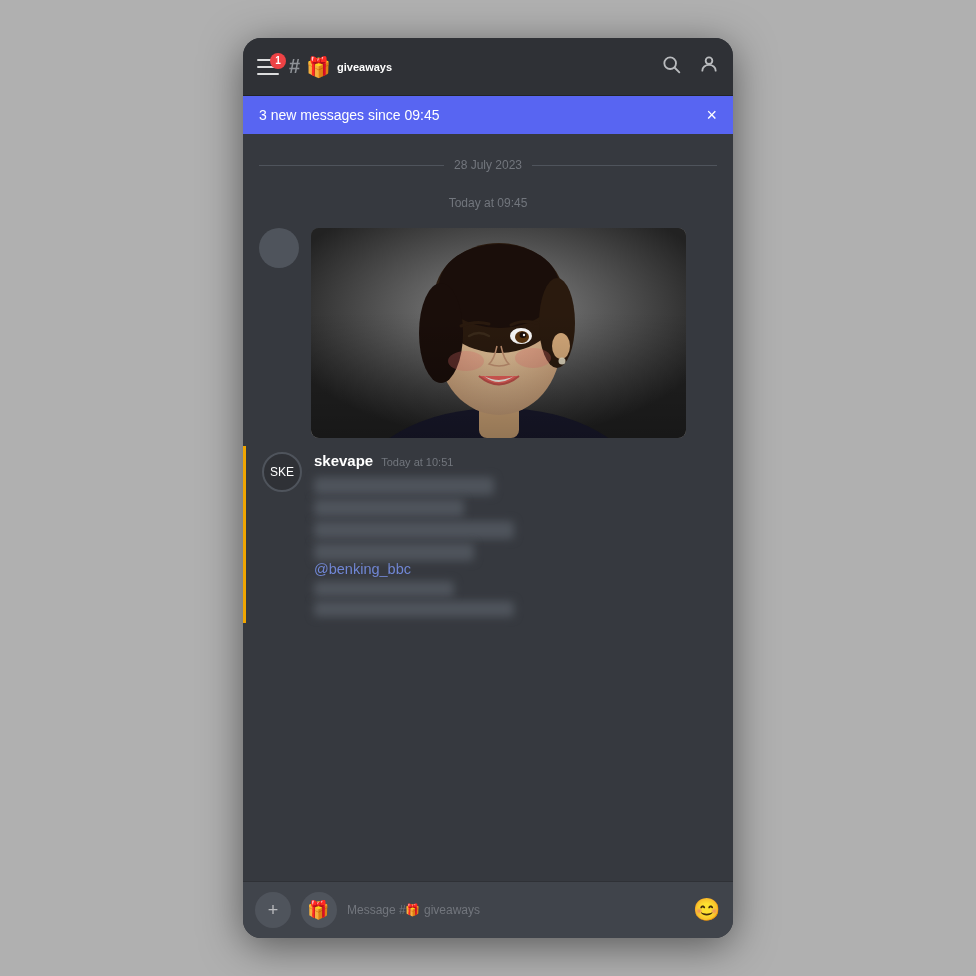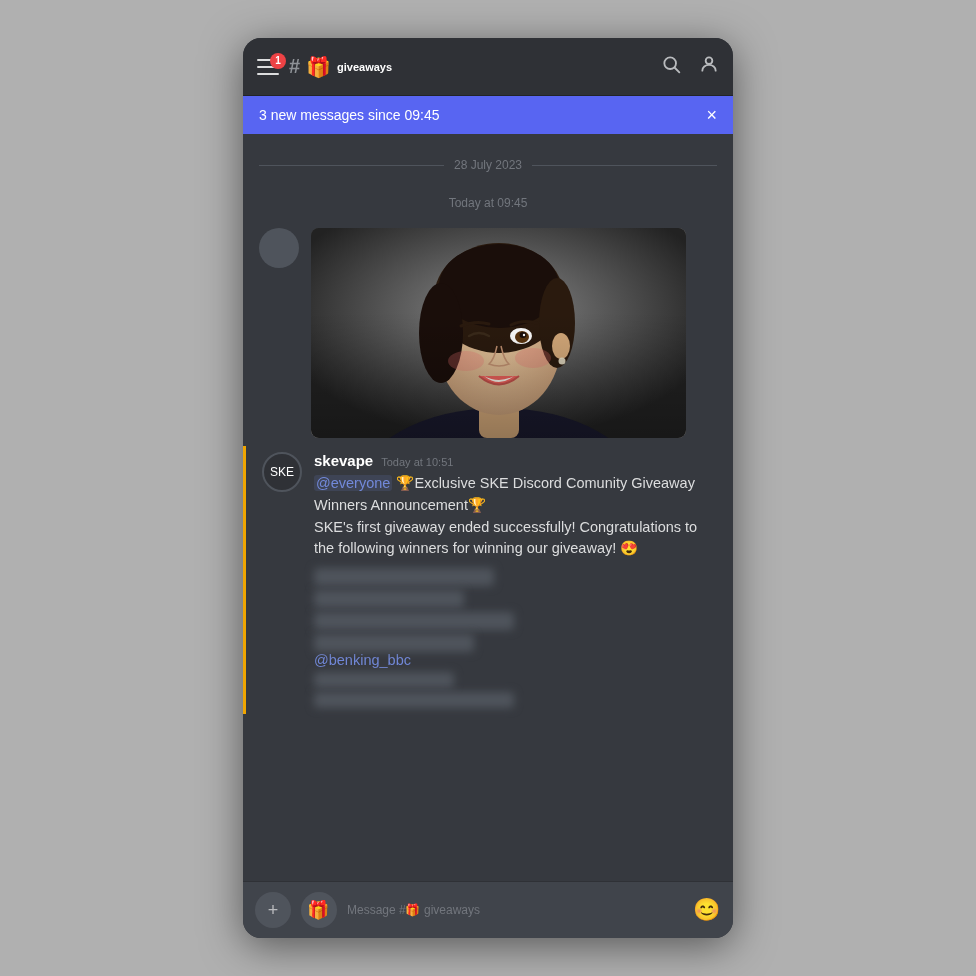--- a/index.html
+++ b/index.html
@@ -435,25 +435,20 @@
       </div>
     </div>
 
     <div class="text-message">
       <div class="avatar-circle">SKE</div>
       <div class="msg-content">
         <div class="msg-header">
           <span class="msg-author">skevape</span>
           <span class="msg-time">Today at 10:51</span>
         </div>
-        <div class="msg-text">
-          <span class="mention">@everyone</span>
-          <span> 🏆Exclusive SKE Discord Comunity Giveaway Winners Announcement🏆</span><br>
-          <span>SKE's first giveaway ended successfully! Congratulations to the following winners for winning our giveaway! 😍</span>
-        </div>
 
         <div class="blurred-list">
           <div class="blurred-item"></div>
           <div class="blurred-item"></div>
           <div class="blurred-item"></div>
           <div class="blurred-item"></div>
         </div>
 
         <span class="winner-mention">@benking_bbc</span>
 

